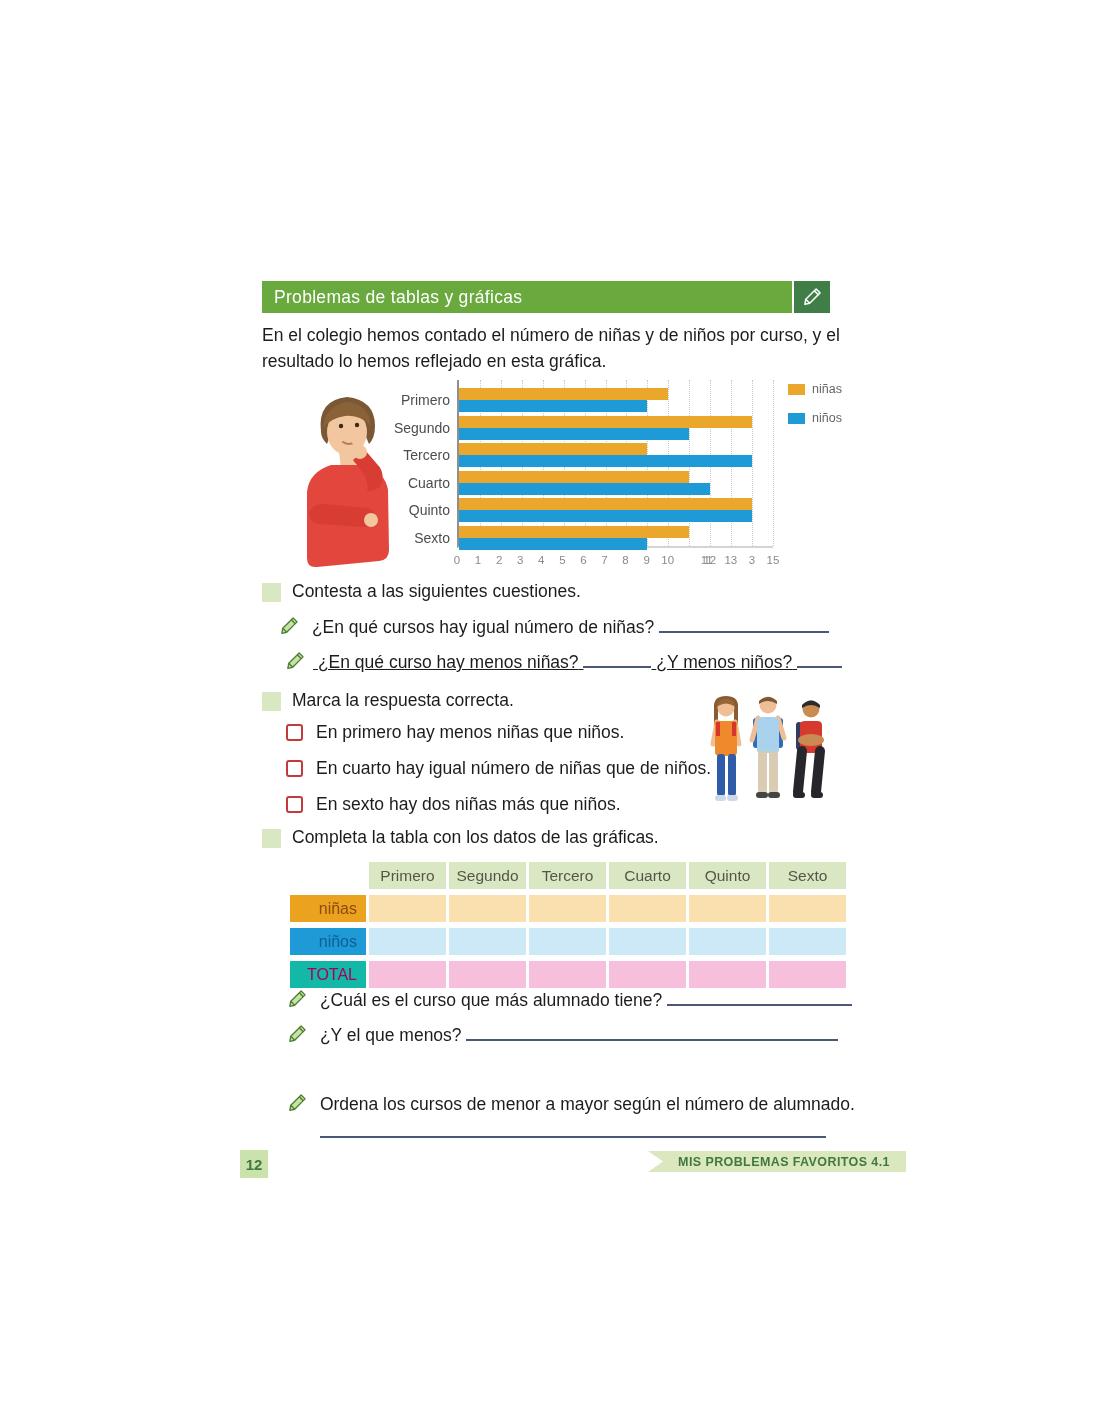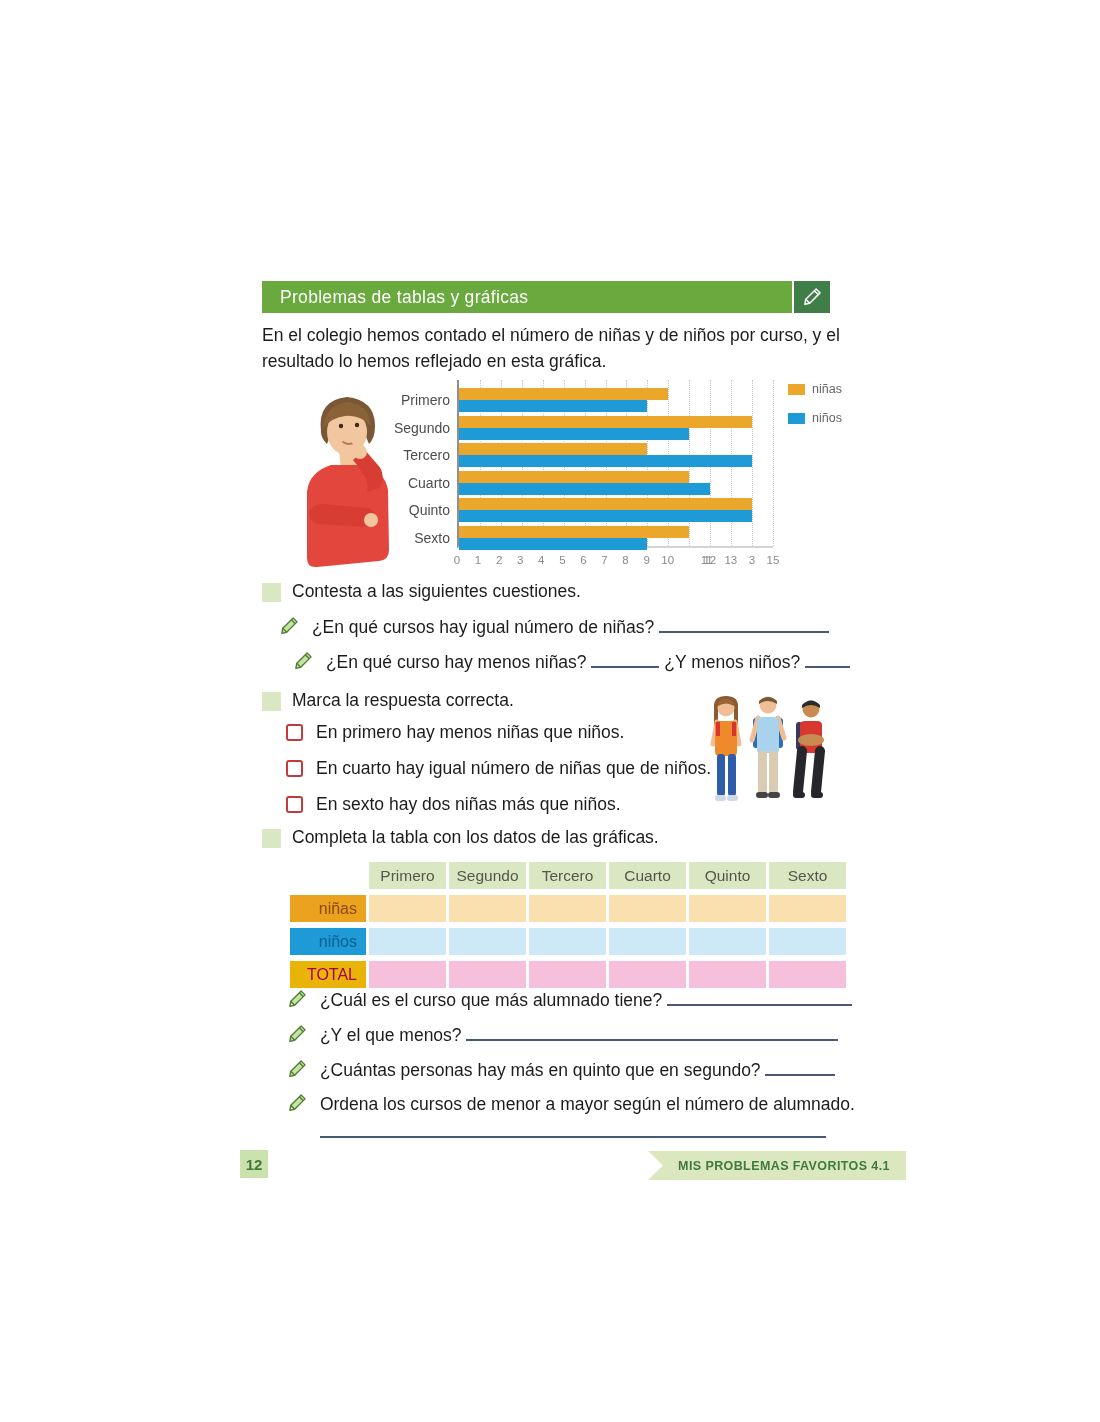--- a/index.html
+++ b/index.html
@@ -6,21 +6,21 @@
   html,body { background:#fff; }
   .page {
     position:relative; width:1100px; height:1422px; background:#ffffff;
     font-family:"Liberation Sans", sans-serif; color:#1c1c1c; overflow:hidden;
   }
   .abs { position:absolute; }
 
   
   .header-bar { left:262px; top:281px; width:568px; height:32px; background:#69A93D;
     display:flex; align-items:center; }
-  .header-title { flex:1; color:#fff; font-size:17.5px; padding-left:18px; letter-spacing:.3px; }
+  .header-title { flex:1; color:#fff; font-size:17.5px; padding-left:12px; letter-spacing:.3px; }
   .header-pencil-box { width:38px; height:32px; background:#3F7E46; border-left:2px solid #fff;
     display:flex; align-items:center; justify-content:center; }
 
   
   .intro { left:262px; top:322px; width:588px; font-size:17.5px; line-height:26px; }
 
   
   .boy-figure { left:283px; top:388px; width:127px; height:182px; }
   .chart { left:392px; top:378px; width:452px; height:196px; }
   .chart-labels { position:absolute; left:0; top:2px; width:58px; padding-top:8px; }
@@ -59,21 +59,21 @@
   .fill-table .corner { background:transparent; }
   .fill-table .colhead { background:#D9E7C2; color:#55564a; font-size:15.5px; }
   .fill-table .rowlabel { justify-content:flex-end; padding-right:9px; font-size:16px; }
 
   .line-final { left:320px; top:1136px; width:506px; border-bottom:2px solid #4A5878; height:0; }
 
   
   .footer-num { left:240px; top:1150px; width:28px; height:28px; background:#CCE2AD;
     color:#3F7A3C; font-weight:bold; font-size:15px; display:flex; align-items:center;
     justify-content:center; }
-  .footer-banner { left:648px; top:1151px; width:258px; height:29px; background:#DAE7BF;
+  .footer-banner { left:648px; top:1151px; width:258px; height:21px; background:#DAE7BF;
     color:#3F7A3C; font-size:12.5px; font-weight:bold; letter-spacing:.4px;
     display:flex; align-items:center; justify-content:center; padding-left:14px;
     clip-path:polygon(0 0, 100% 0, 100% 100%, 0 100%, 15px 50%); }
 
   .defs { position:absolute; width:0; height:0; overflow:hidden; }
 </style>
 </head>
 <body>
 
 <svg class="defs" aria-hidden="true">
@@ -241,21 +241,21 @@
     <span class="bullet"></span>
     <span>Contesta a las siguientes cuestiones.</span>
   </div>
   <div class="abs q" style="left:278px; top:615px;">
     <svg class="pencil" width="22" height="22">
         <use href="#sym-pencil"></use>
       </svg>
     <span>¿En qué cursos hay igual número de niñas?</span>
     <span class="blank w170"></span>
   </div>
-  <div class="abs q" style="left:292px; top:650px;">
+  <div class="abs q" style="left:284px; top:650px;text-decoration:underline;">
     <svg class="pencil" width="22" height="22">
         <use href="#sym-pencil"></use>
       </svg>
     <span>¿En qué curso hay menos niñas?</span>
     <span class="blank w68"></span>
     <span>¿Y menos niños?</span>
     <span class="blank w45"></span>
   </div>
 
   <div class="abs section-title" style="left:262px; top:690px;">
@@ -299,21 +299,21 @@
       <div class="cell" style="background: rgb(250, 224, 175);"></div>
       <div class="cell" style="background: rgb(250, 224, 175);"></div>
       <div class="cell" style="background: rgb(250, 224, 175);"></div>
       <div class="cell rowlabel" style="background: rgb(30, 154, 214); color: rgb(14, 95, 147);">niños</div>
       <div class="cell" style="background: rgb(205, 233, 248);"></div>
       <div class="cell" style="background: rgb(205, 233, 248);"></div>
       <div class="cell" style="background: rgb(205, 233, 248);"></div>
       <div class="cell" style="background: rgb(205, 233, 248);"></div>
       <div class="cell" style="background: rgb(205, 233, 248);"></div>
       <div class="cell" style="background: rgb(205, 233, 248);"></div>
-      <div class="cell rowlabel" style="background: #eab308; color: rgb(166, 0, 92);">TOTAL</div>
+      <div class="cell rowlabel" style="background: #14b8a6; color: rgb(166, 0, 92);">TOTAL</div>
       <div class="cell" style="background: rgb(246, 191, 220);"></div>
       <div class="cell" style="background: rgb(246, 191, 220);"></div>
       <div class="cell" style="background: rgb(246, 191, 220);"></div>
       <div class="cell" style="background: rgb(246, 191, 220);"></div>
       <div class="cell" style="background: rgb(246, 191, 220);"></div>
       <div class="cell" style="background: rgb(246, 191, 220);"></div>
     </div>
 
   <div class="abs q" style="left:286px; top:988px;">
     <svg class="pencil" width="22" height="22">
@@ -322,27 +322,20 @@
     <span>¿Cuál es el curso que más alumnado tiene?</span>
     <span class="blank w185"></span>
   </div>
   <div class="abs q" style="left:286px; top:1023px;">
     <svg class="pencil" width="22" height="22">
         <use href="#sym-pencil"></use>
       </svg>
     <span>¿Y el que menos?</span>
     <span class="blank w372"></span>
   </div>
-  <div class="abs q" style="left:286px; top:1058px;">
-    <svg class="pencil" width="22" height="22">
-        <use href="#sym-pencil"></use>
-      </svg>
-    <span>¿Cuántas personas hay más en quinto que en segundo?</span>
-    <span class="blank w70"></span>
-  </div>
   <div class="abs q" style="left:286px; top:1092px;">
     <svg class="pencil" width="22" height="22">
         <use href="#sym-pencil"></use>
       </svg>
     <span>Ordena los cursos de menor a mayor según el número de alumnado.</span>
   </div>
   <div class="abs line-final"></div>
 
   <div class="abs footer-num">12</div>
   <div class="abs footer-banner">MIS PROBLEMAS FAVORITOS 4.1</div>

